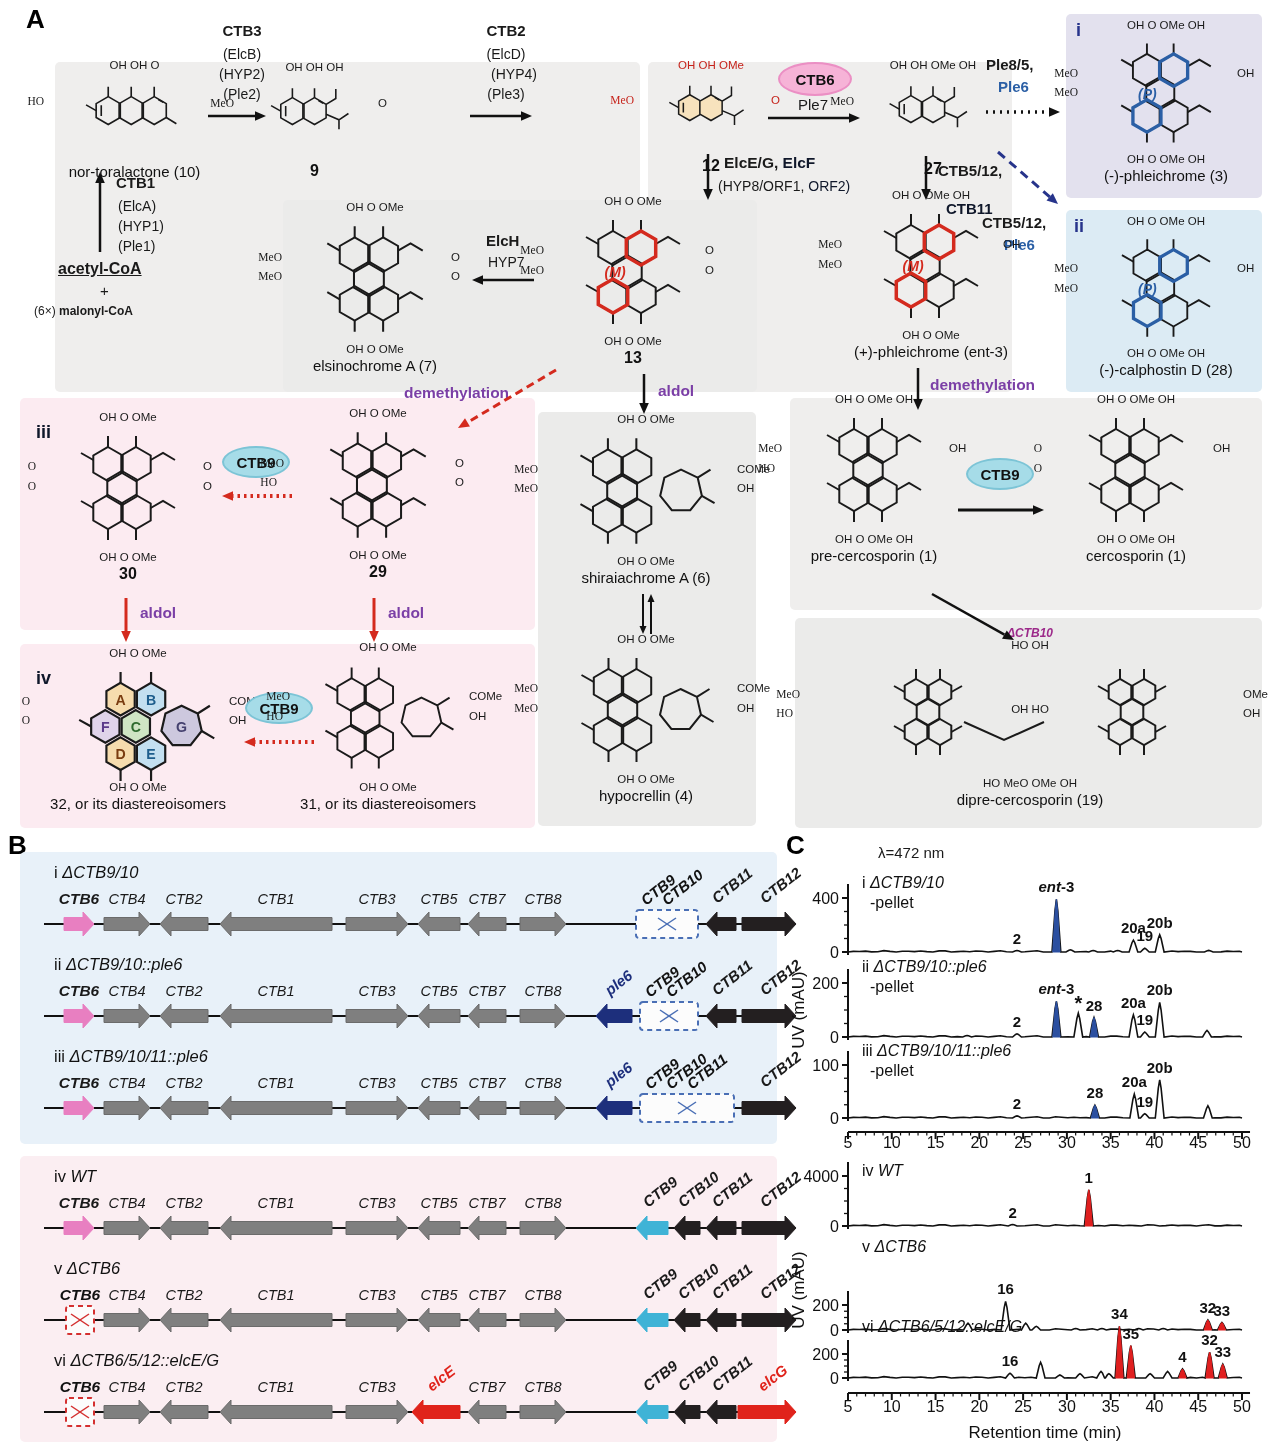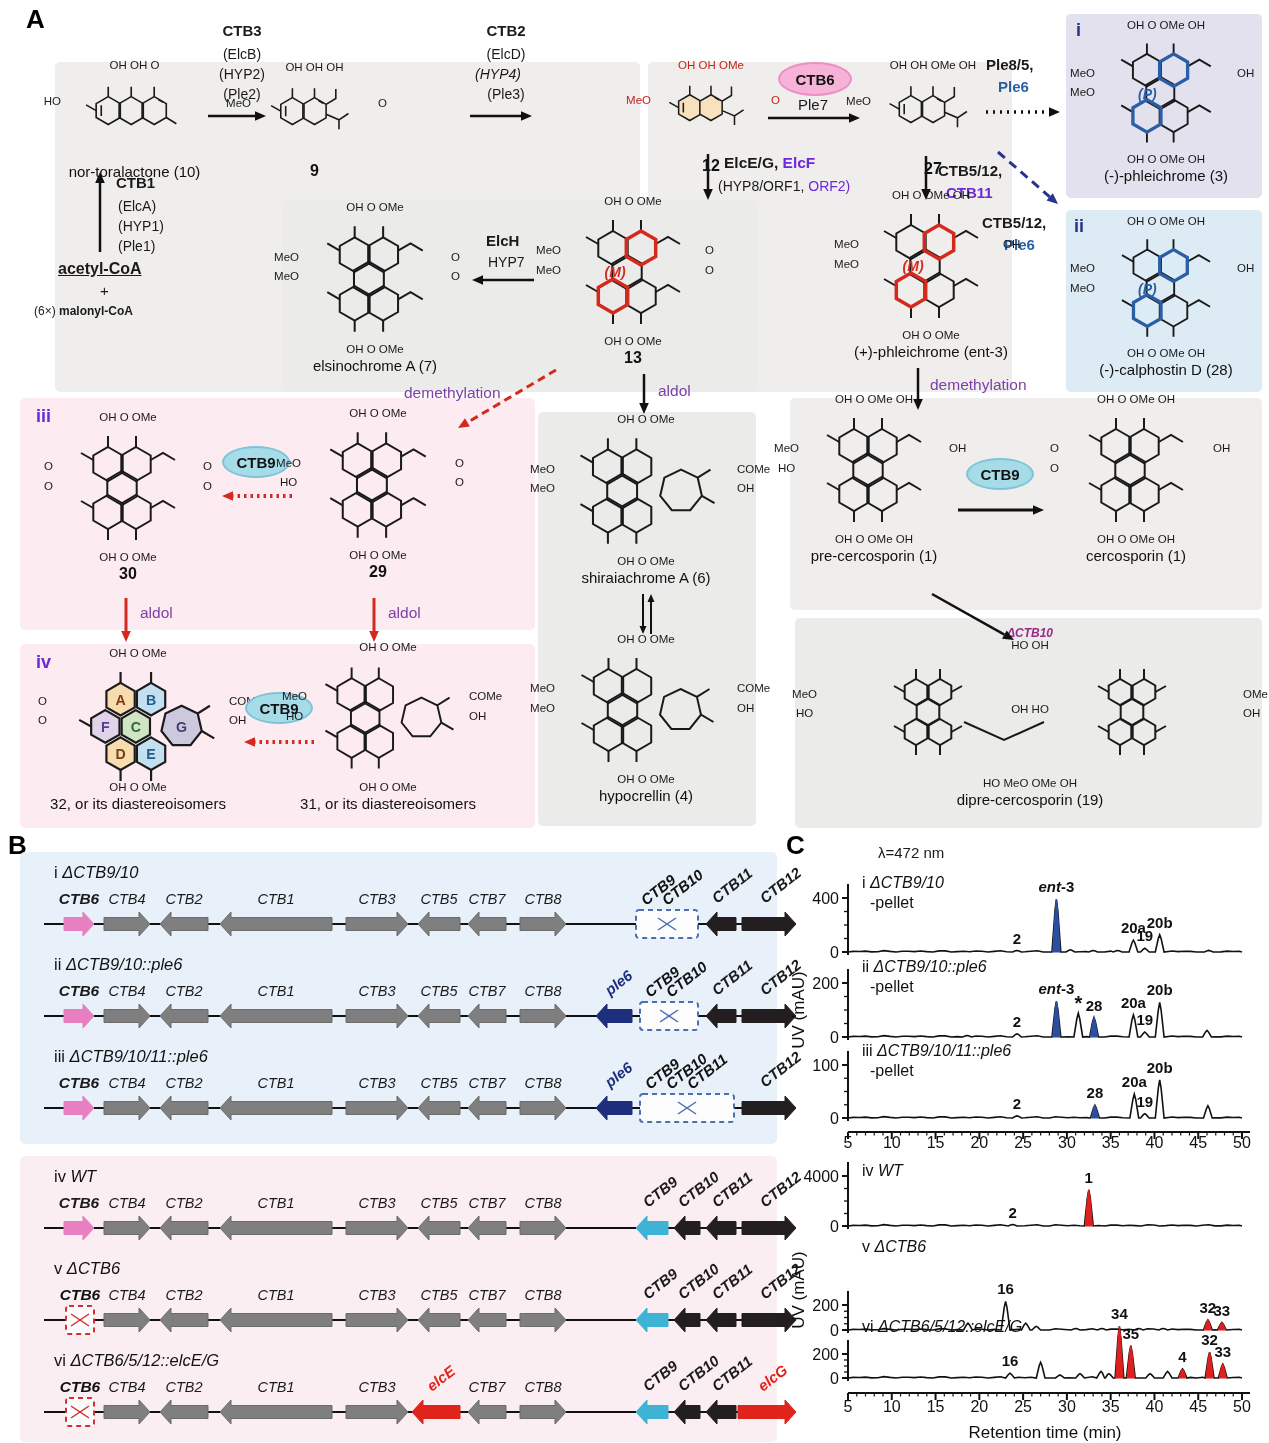--- a/index.html
+++ b/index.html
@@ -4,34 +4,34 @@
 <style>
   html,body{margin:0;padding:0;background:#fff;}
   #root{position:relative;width:1269px;height:1443px;font-family:"Liberation Sans",sans-serif;color:#1a1a1a;overflow:hidden;background:#fff;}
   .bg{position:absolute;border-radius:5px;}
   .panel-letter{position:absolute;font-size:26px;font-weight:bold;color:#000;}
   .lbl{position:absolute;font-size:15px;white-space:nowrap;}
   .sm{font-size:14px;}
   .bold{font-weight:bold;}
   .it{font-style:italic;}
   .ctr{text-align:center;}
-  .red{color:#6d28d9;}
+  .red{color:#0f172a;margin-top:16px;}
   .blue{color:#2b5fa5;}
   .navy{color:#27348b;}
-  .purple{color:#7b3fa6;}
+  .purple{color:#7b3fa6;font-weight:bold;}
   .magenta{color:#9c2a8a;}
   .compound{position:absolute;}
   .compound .struct{display:block;width:100%;height:100%;color:#1a1a1a;}
   .compound.redstruct{--hexfill:#f7e2bd;color:#c6231b;}
   .compound.hl-red{--hl:#d42a1e;}
   .compound.hl-blue{--hl:#2b5fa5;}
   .mk{position:absolute;font-size:11.5px;line-height:1.7;white-space:pre-line;color:inherit;}
   .mk-top{left:-10px;right:-10px;top:-16px;text-align:center;}
   .mk-bottom{left:-10px;right:-10px;top:100%;margin-top:-4px;text-align:center;}
-  .mk-left{right:100%;margin-right:1px;top:26%;text-align:center;}
+  .mk-left{right:100%;margin-right:18px;top:26%;text-align:left;font-family:Liberation Serif, serif;}
   .mk-right{left:100%;margin-left:1px;top:26%;text-align:left;}
   .mk-mid{left:0;right:0;top:38%;text-align:center;}
   .cname{position:absolute;left:-34px;right:-34px;top:100%;margin-top:13px;text-align:center;font-size:15px;color:#111;}
   .cname.num{font-weight:bold;font-size:16px;}
   .stereo{position:absolute;left:30%;top:44%;font-style:italic;font-weight:bold;font-size:14px;}
   .st-red{color:#d42a1e;}
   .st-blue{color:#2b5fa5;}
   .oval{position:absolute;border-radius:50%;display:flex;align-items:center;justify-content:center;font-weight:bold;font-size:15px;color:#111;}
   .oval.pink{background:#f6b3d7;border:2px solid #eb8fc4;}
   .oval.cyan{background:#a6dce8;border:2px solid #7cc4d6;}
@@ -118,21 +118,21 @@
     <div class="mk mk-left">MeO</div>
     <div class="mk mk-right">O</div>
     <svg class="struct" viewBox="0 0 130 95">
         <use href="#sym-naph"></use>
       </svg>
     <div class="cname num">9</div>
   </div>
 
   <div class="lbl bold ctr" style="left:476px;top:22px;width:60px;">CTB2</div>
   <div class="lbl sm ctr" style="left:476px;top:46px;width:60px;">(ElcD)</div>
-  <div class="lbl sm ctr" style="left:468px;top:66px;width:60px;font-style:italic;">(HYP4)</div>
+  <div class="lbl sm ctr" style="left:484px;top:66px;width:60px;">(HYP4)</div>
   <div class="lbl sm ctr" style="left:476px;top:86px;width:60px;">(Ple3)</div>
 
   <div class="lbl bold" style="left:116px;top:174px;">CTB1</div>
   <div class="lbl sm" style="left:118px;top:198px;">(ElcA)</div>
   <div class="lbl sm" style="left:118px;top:218px;">(HYP1)</div>
   <div class="lbl sm" style="left:118px;top:238px;">(Ple1)</div>
   <div class="lbl bold" style="left:58px;top:260px;font-size:16px;text-decoration:underline;">acetyl-CoA</div>
   <div class="lbl" style="left:100px;top:282px;">+</div>
   <div class="lbl" style="left:34px;top:304px;font-size:12px;"><span>(6×) </span><span class="bold">malonyl-CoA</span></div>
 

